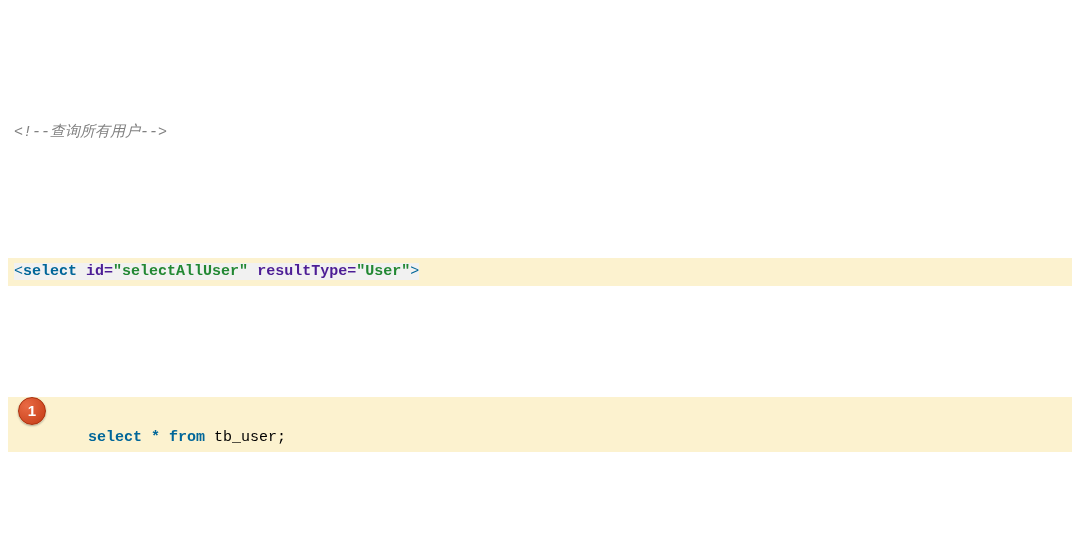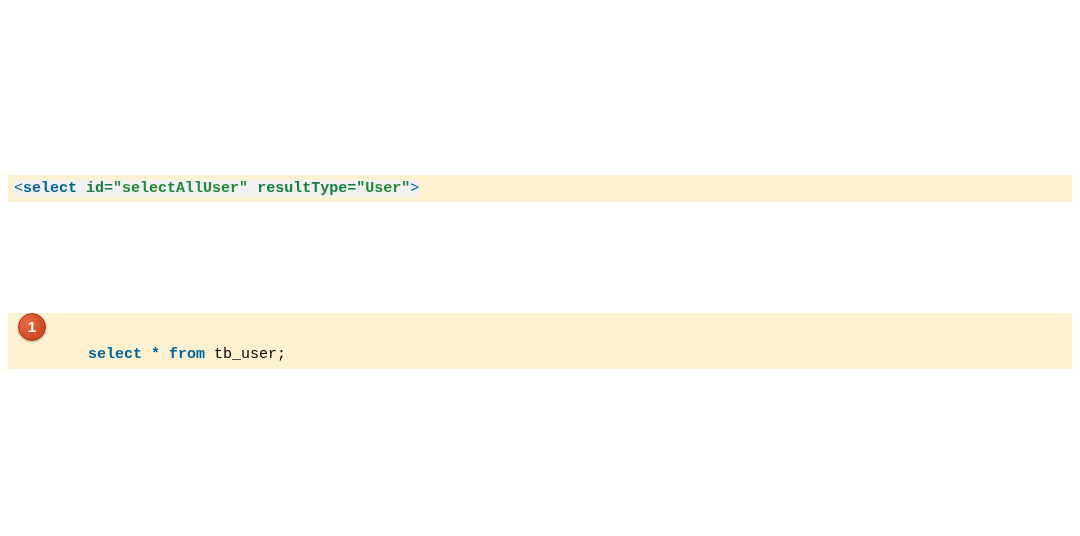--- a/index.html
+++ b/index.html
@@ -15,21 +15,21 @@
     position: relative;
   }
   .code { white-space: pre; position: relative; }
   .line { position: relative; padding-left: 6px; }
   .hl { background: #fcf2cf; }
   .grey { background: #f1f1f1; display: inline; }
 
   .comment { color: #808080; font-style: italic; }
   .br   { color: #006699; }        
   .tag  { color: #006699; font-weight: bold; } 
-  .attr { color: #15803d; font-weight: bold; } 
+  .attr { color: #4c1d95; font-weight: bold; } 
   .val  { color: #228833; font-weight: bold; } 
   .kw   { color: #006699; font-weight: bold; } 
   .star { color: #006699; font-weight: bold; }
 
   .badge {
     position: absolute;
     left: 10px;
     width: 28px;
     height: 28px;
     border-radius: 50%;
@@ -45,20 +45,21 @@
     box-shadow: 0 1px 2px rgba(0,0,0,0.3);
     z-index: 5;
   }
 </style>
 </head>
 <body>
 
 <div class="code">
 
   
+  <div class="line"><span class="comment">&lt;!--查询所有用户--&gt;</span></div>
 
   
   <div class="line hl"><span class="grey"><span class="br">&lt;</span><span class="tag">select</span> <span class="attr">id=</span><span class="val">"</span><span class="val">selectAllUser</span><span class="val">"</span> <span class="attr">resultType=</span><span class="val">"</span><span class="val">User</span><span class="val">"</span><span class="br">&gt;</span></span></div>
 
   
   <div class="line hl" style="padding-left:44px;">
     <div class="badge" style="top:0px;"><span>1</span></div><span class="kw">select</span> <span class="star">*</span> <span class="kw">from</span> <span>tb_user;</span></div>
 
   
   

